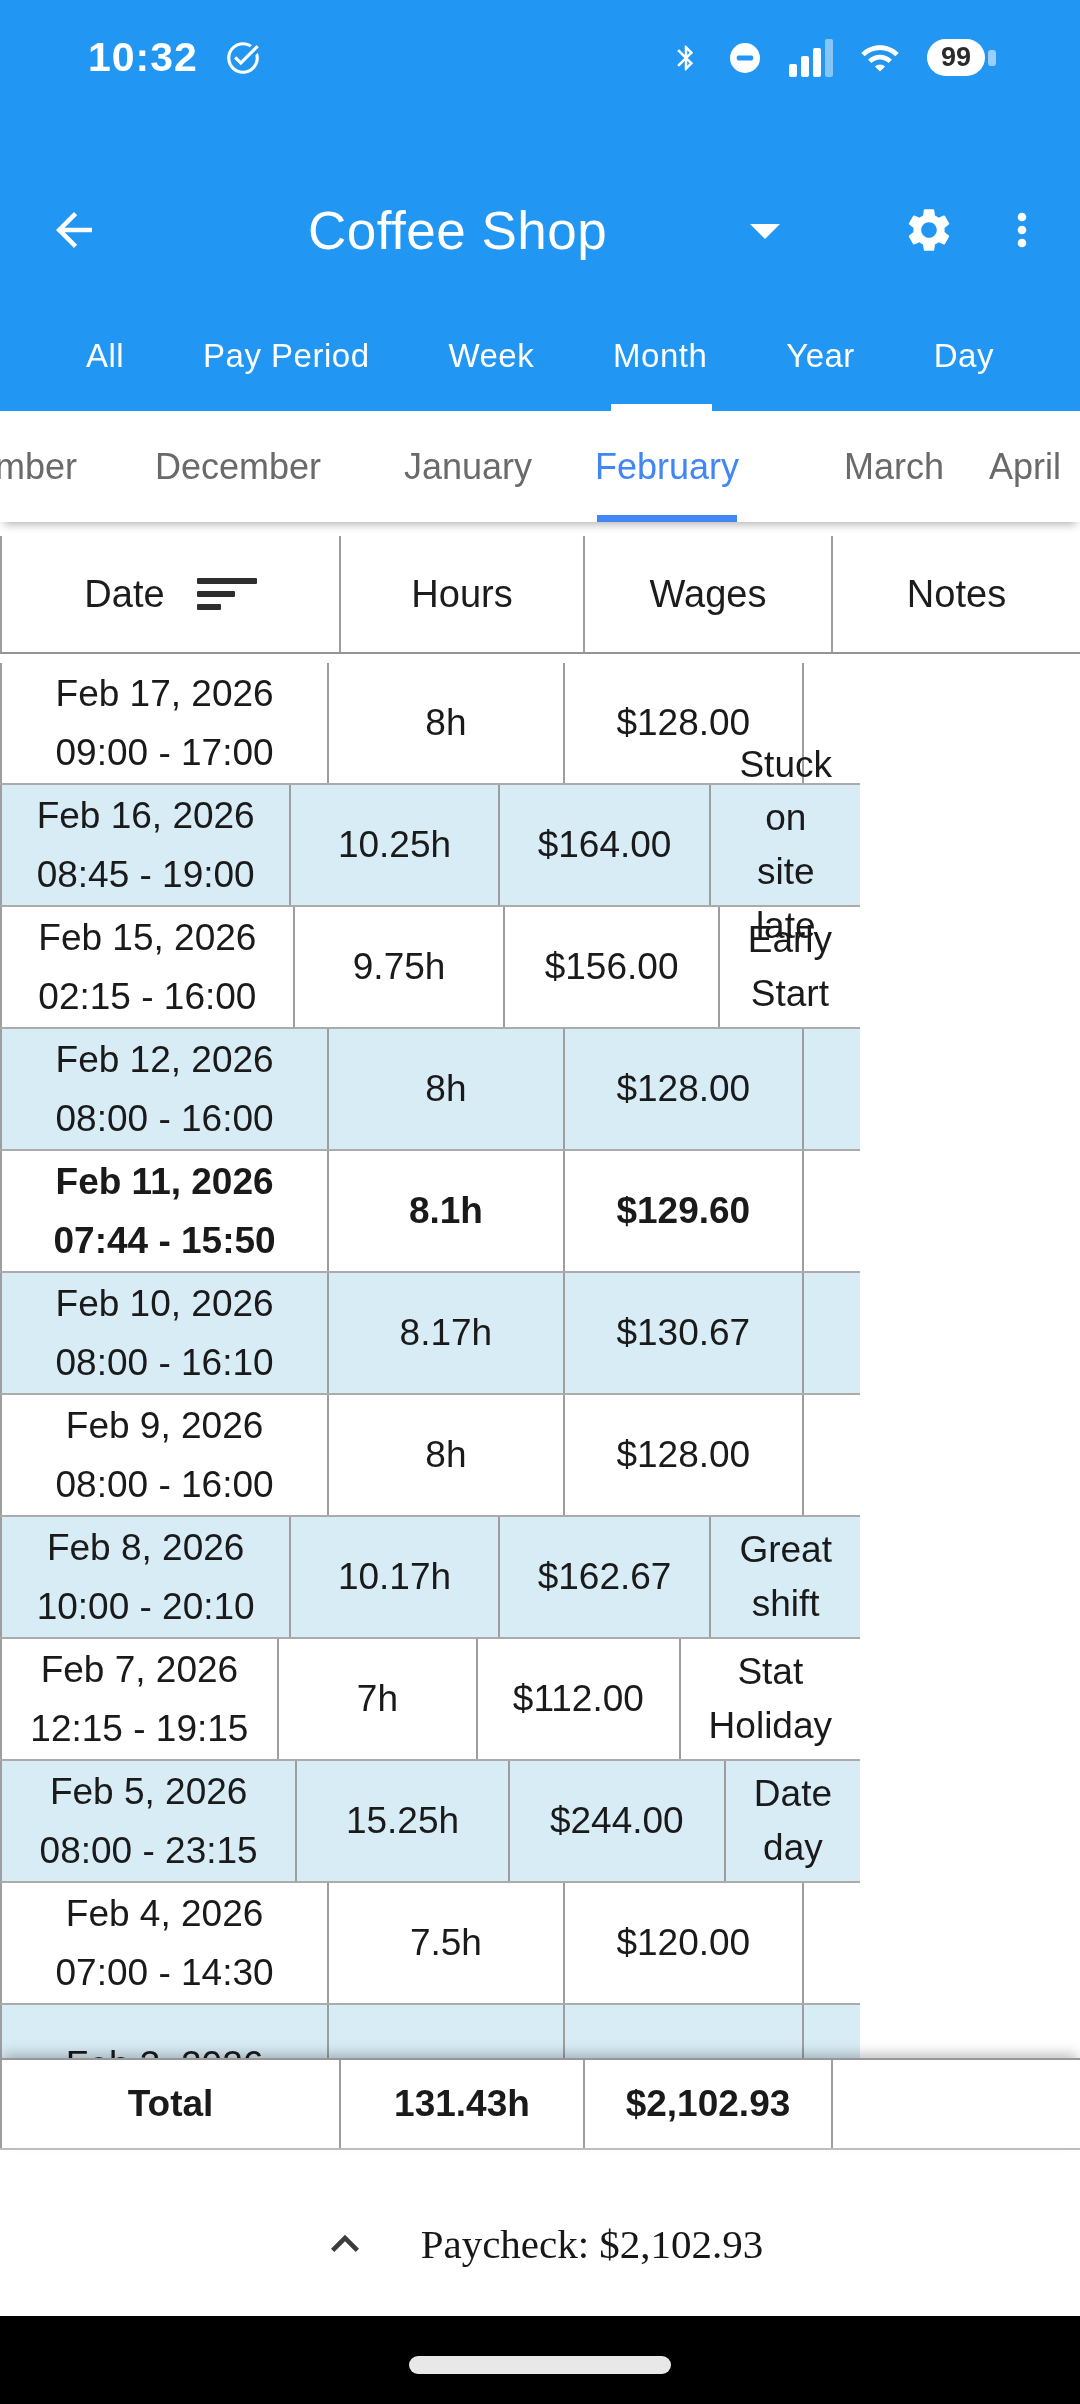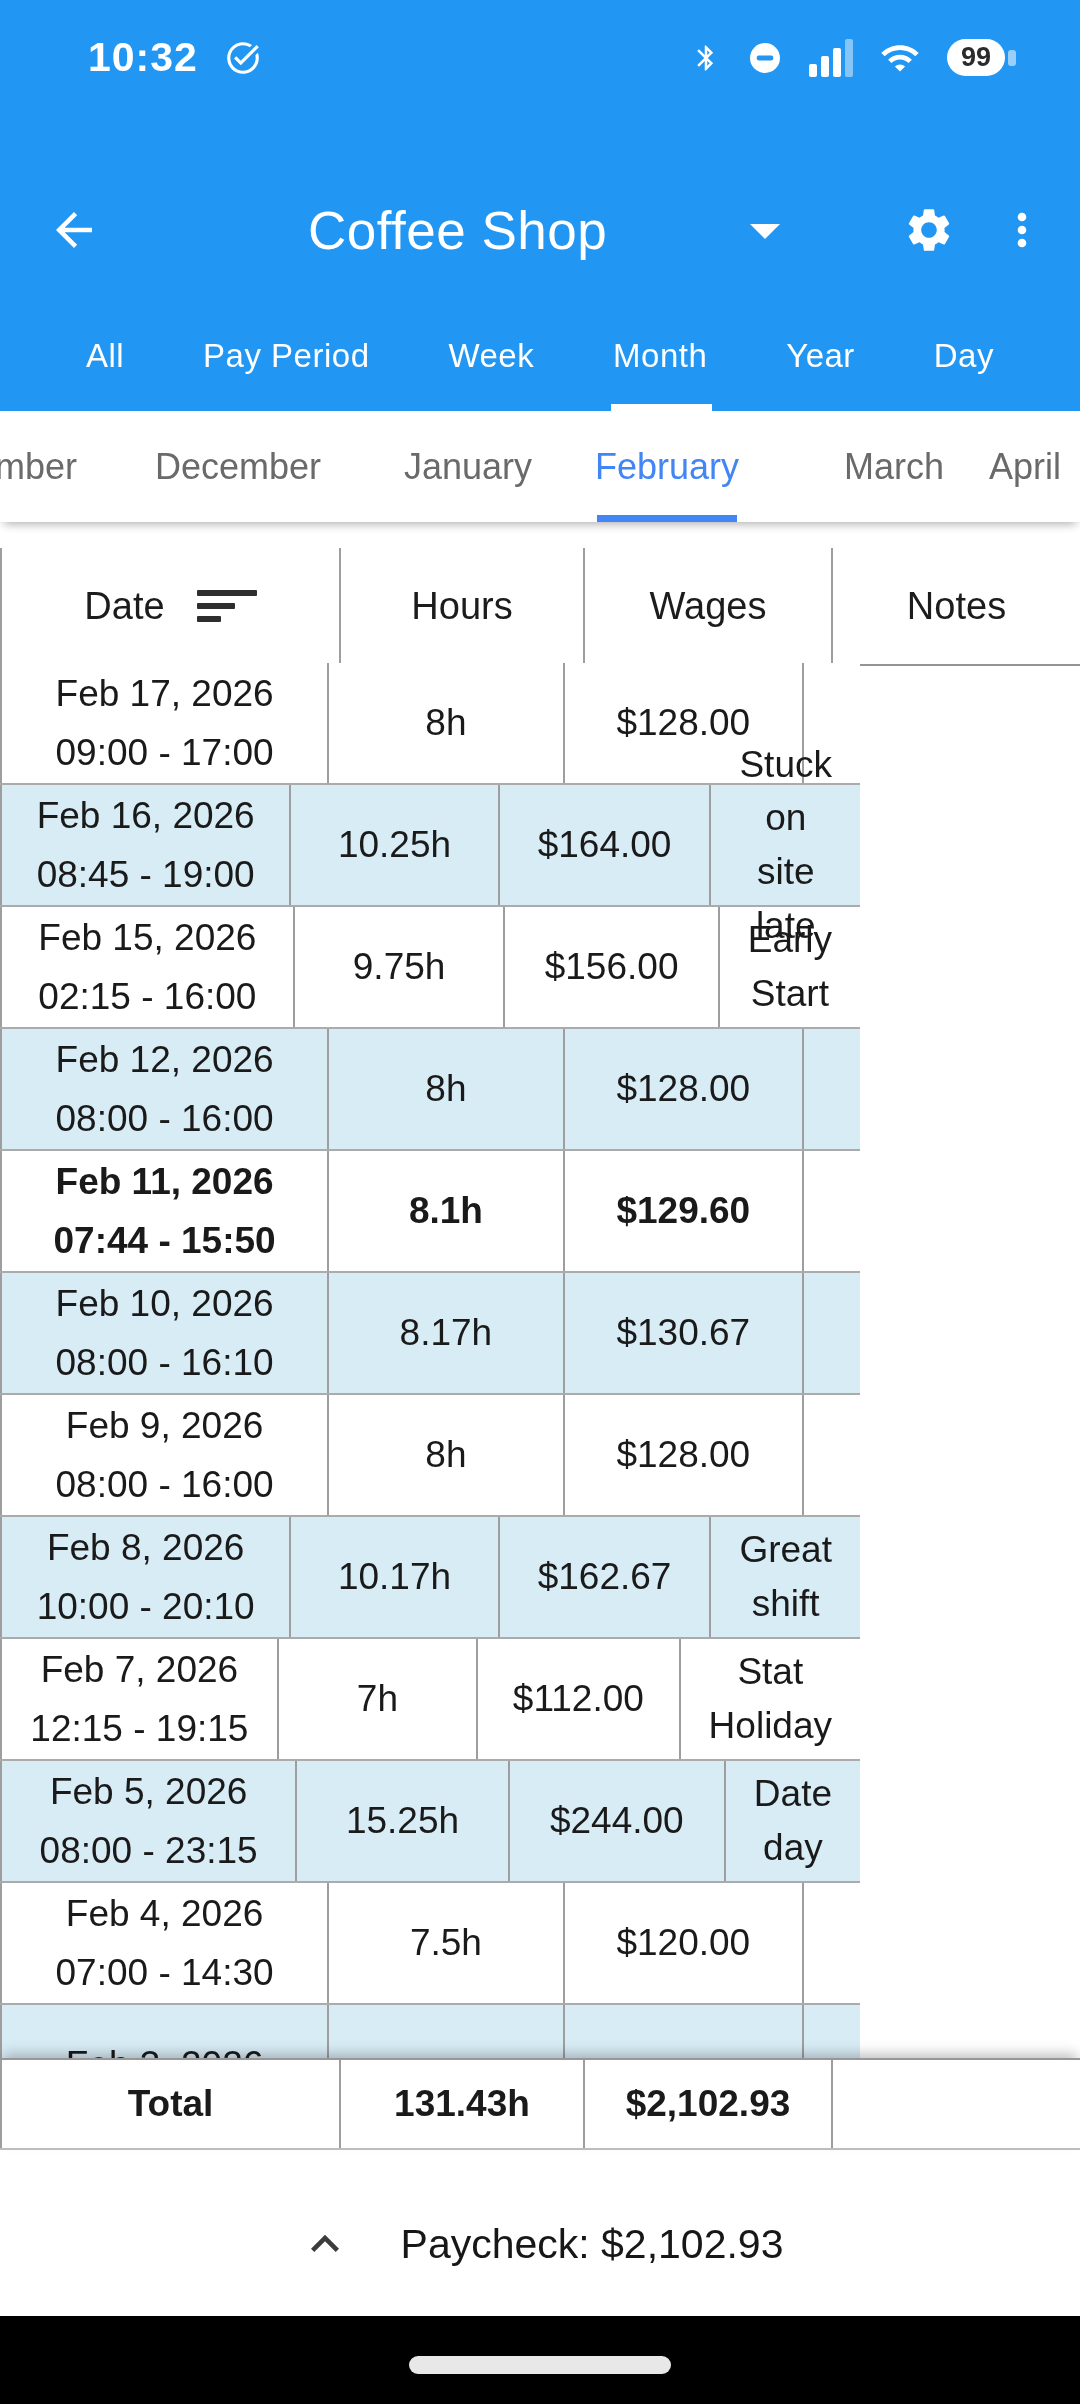--- a/index.html
+++ b/index.html
@@ -12,21 +12,21 @@
   }
   *{box-sizing:border-box;margin:0;padding:0;}
   html,body{width:1080px;background:#fff;}
   body{font-family:"Liberation Sans","DejaVu Sans",sans-serif;}
   .screen{position:relative;width:1080px;height:2404px;background:#fff;overflow:hidden;}
 
   
   .top-blue{position:absolute;top:0;left:0;width:1080px;height:411px;background:var(--header-blue);}
 
   .statusbar{position:absolute;top:0;left:0;width:1080px;height:101px;
-    display:flex;align-items:center;justify-content:space-between;padding:14px 64px 0 88px;}
+    display:flex;align-items:center;justify-content:space-between;padding:14px 84px 0 88px;}
   .sb-left{display:flex;align-items:center;gap:26px;}
   .sb-time{color:#fff;font-size:41px;font-weight:700;letter-spacing:1px;}
   .sb-right{display:flex;align-items:center;gap:26px;}
   .batt{position:relative;display:flex;align-items:center;}
   .batt-body{width:58px;height:37px;border-radius:19px;background:#fff;display:flex;align-items:center;justify-content:center;}
   .batt-body span{font-size:27px;font-weight:700;color:#2b2b2b;}
   .batt-tip{width:8px;height:16px;border-radius:3px;background:rgba(255,255,255,.55);margin-left:3px;}
 
   
   .appbar{position:absolute;top:150px;left:0;width:1080px;height:160px;}
@@ -56,21 +56,21 @@
   .month-indicator{position:absolute;left:667px;bottom:0;transform:translateX(-50%);
     width:140px;height:7px;background:var(--month-blue);}
 
   
   .c1{width:341px;border-left:2px solid var(--line);border-right:2px solid var(--line);}
   .c2{width:244px;border-right:2px solid var(--line);}
   .c3{width:248px;border-right:2px solid var(--line);}
   .c4{flex:1;}
   .cell{display:flex;align-items:center;justify-content:center;text-align:center;}
 
-  .thead{position:absolute;top:548px;left:0;width:1080px;height:118px;display:flex;
+  .thead{position:absolute;top:536px;left:0;width:1080px;height:118px;display:flex;
     border-bottom:2px solid #949494;background:#fff;font-size:38px;color:#1c1c1c;}
   .sort-icon{display:flex;flex-direction:column;align-items:flex-start;gap:7px;margin-left:32px;}
   .sort-icon i{display:block;height:6px;background:#2e2e2e;border-radius:1px;}
   .sort-icon i:nth-child(1){width:60px;}
   .sort-icon i:nth-child(2){width:38px;}
   .sort-icon i:nth-child(3){width:24px;}
 
   .rows-clip{position:absolute;top:663px;left:0;width:860px;height:1395px;overflow:hidden;background:#f0abfc;}
   .trow{display:flex;height:122px;border-bottom:2px solid var(--row-line);background:#fff;
     font-size:37px;color:var(--ink);}
@@ -79,21 +79,21 @@
   .trow.bold{font-weight:700;}
   .date-cell{flex-direction:column;line-height:1.6;}
   .notes-cell{padding:0 28px;line-height:1.45;}
 
   .total-bar{position:absolute;top:2058px;left:0;width:1080px;height:92px;display:flex;
     background:#fff;border-top:2px solid #979797;border-bottom:2px solid #BDBDBD;
     font-size:37px;color:var(--ink);box-shadow:0 -7px 12px -3px rgba(0,0,0,.25);z-index:4;font-weight:bold;}
 
   
   .paycheck{position:absolute;top:2196px;left:0;width:1080px;height:96px;
-    display:flex;align-items:center;justify-content:center;}
+    display:flex;align-items:center;justify-content:center;font-family:Liberation Serif, serif;}
   .paycheck-chevron{width:56px;height:56px;margin-right:48px;flex:0 0 auto;display:flex;align-items:center;justify-content:center;}
   .paycheck-label{font-size:41px;color:#171717;white-space:nowrap;}
 
   
   .navbar{position:absolute;top:2316px;left:0;width:1080px;height:88px;background:#000;}
   .nav-pill{position:absolute;left:50%;top:40px;transform:translateX(-50%);
     width:262px;height:18px;border-radius:9px;background:#E8E8E8;}
 </style>
 </head>
 <body>

